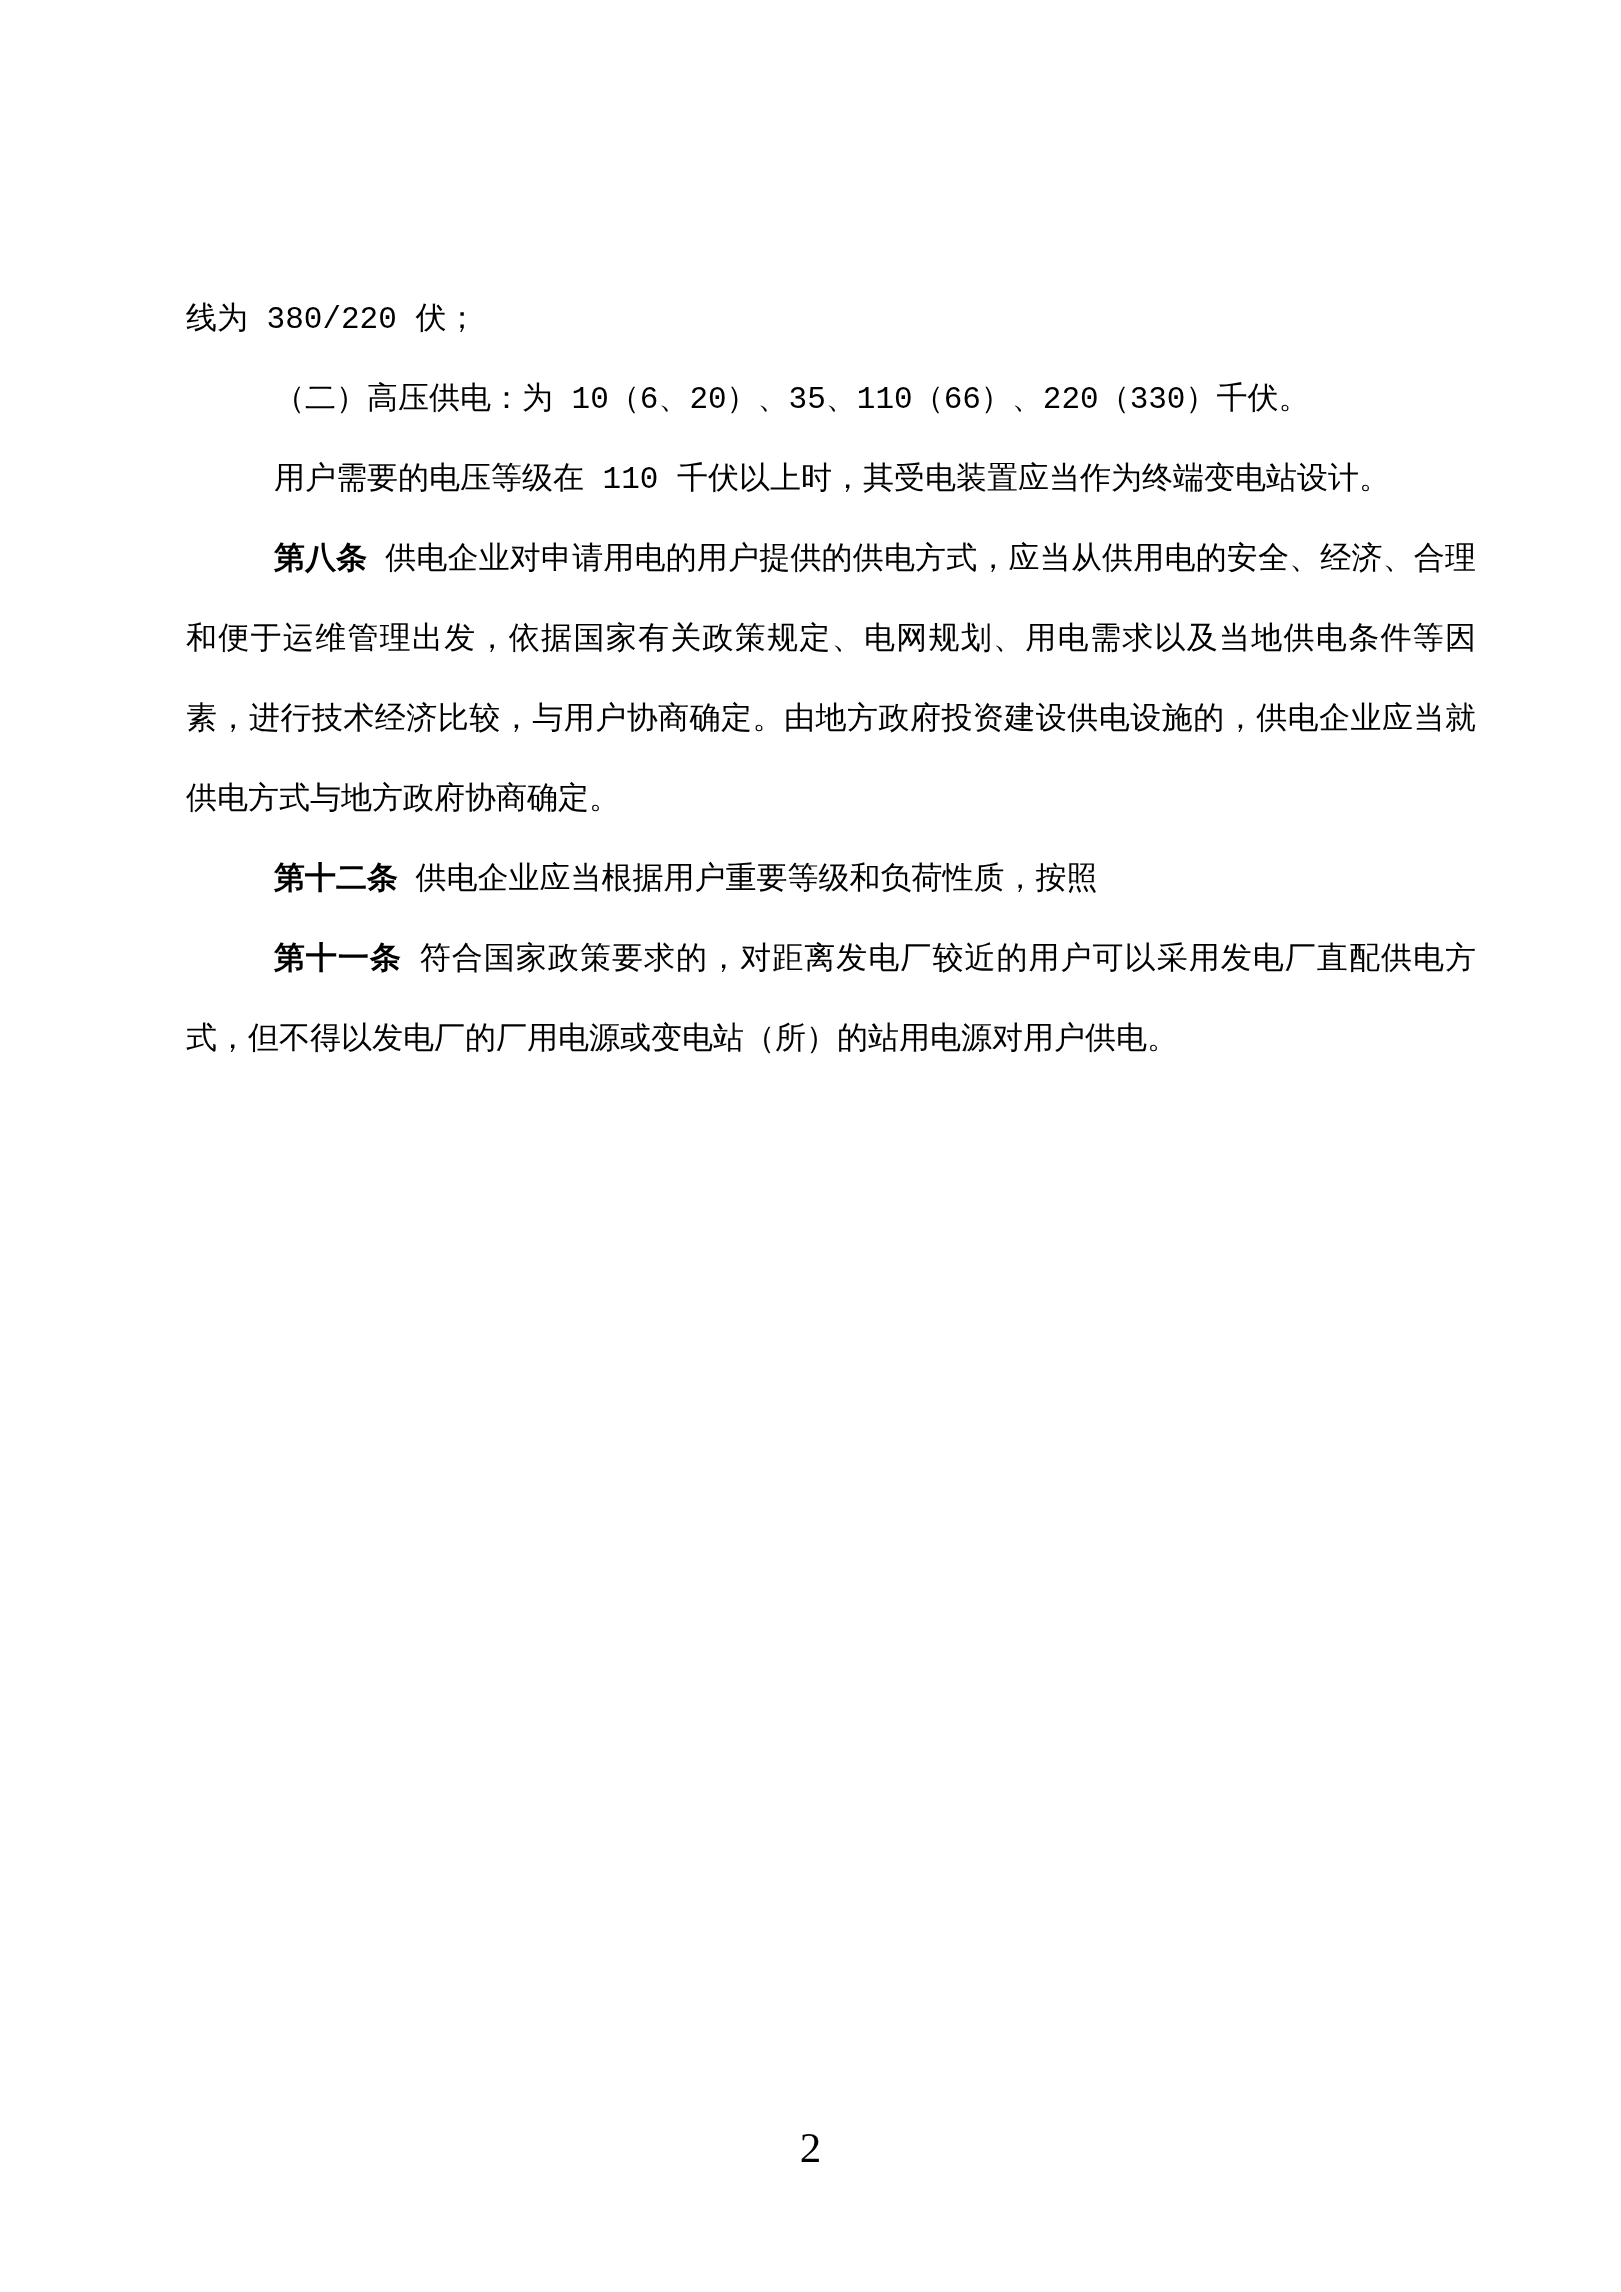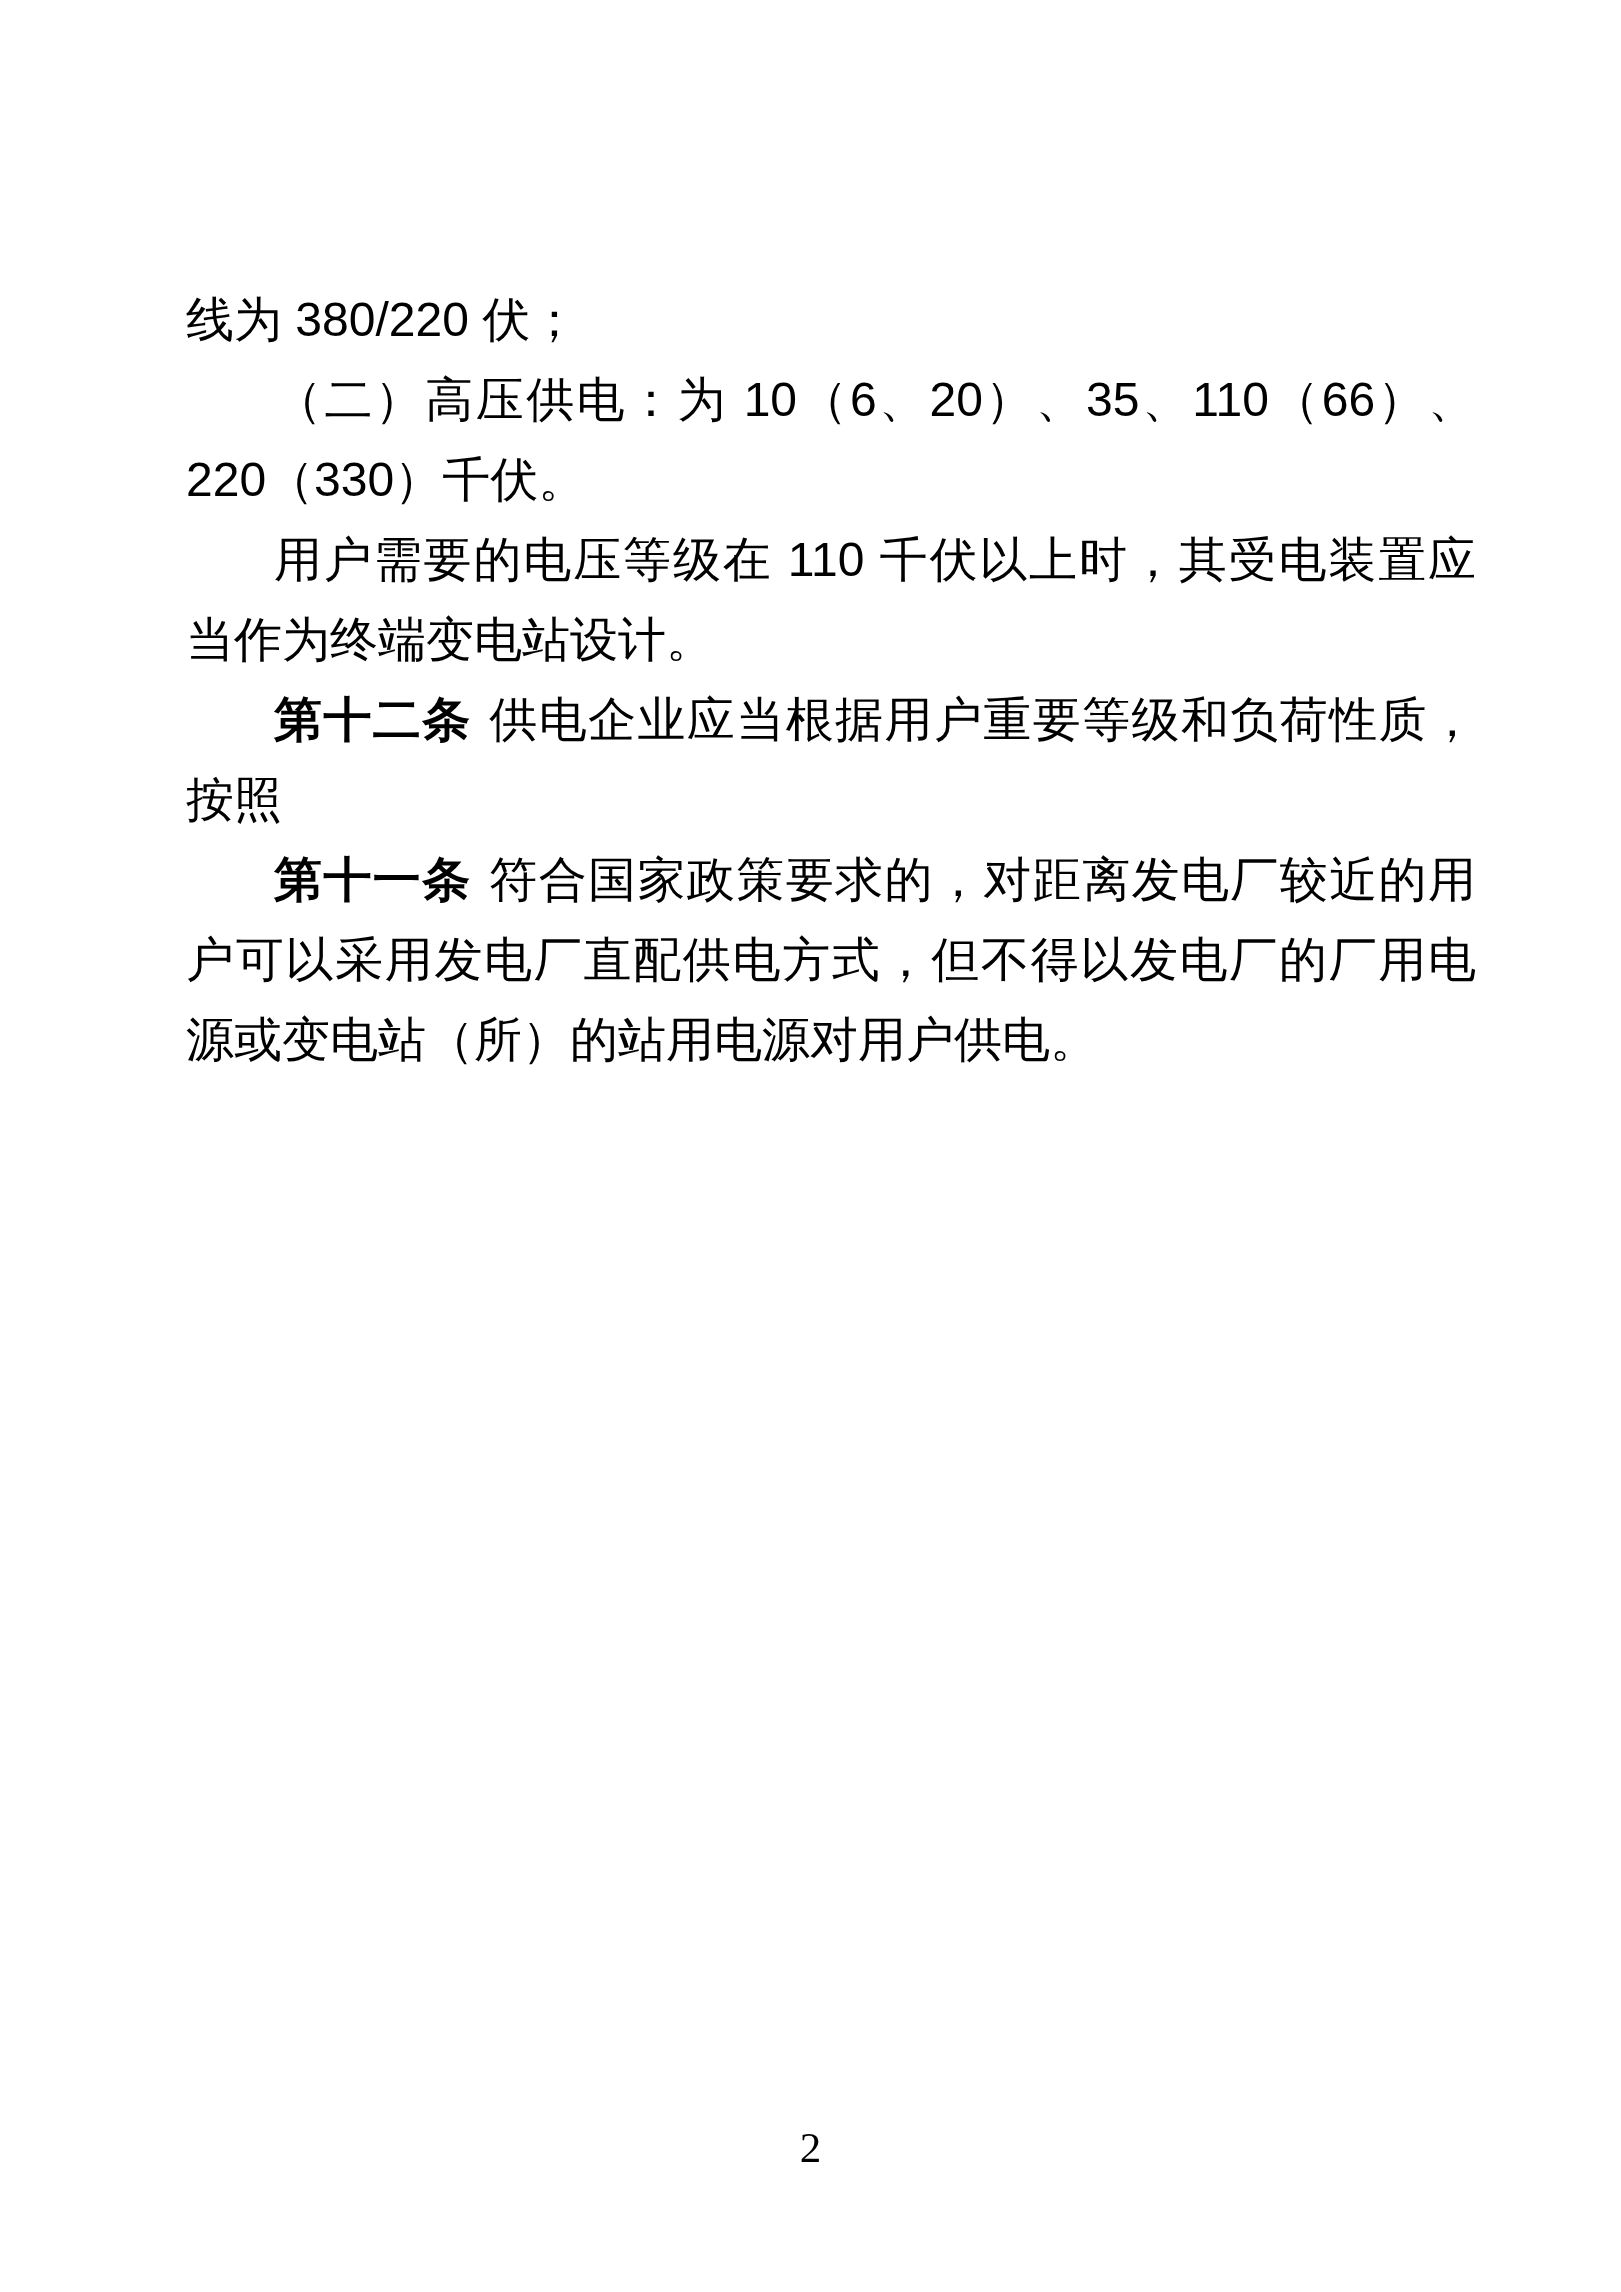--- a/index.html
+++ b/index.html
@@ -12,22 +12,22 @@
     width: 1621px;
     height: 2293px;
     background: #ffffff;
     overflow: hidden;
   }
   .body-text {
     position: absolute;
     left: 186px;
     top: 280px;
     width: 1290px;
-    font-family: Liberation Sans, sans-serif;
-    font-size: 48px;
+    font-family: Liberation Mono, monospace;
+    font-size: 31px;
     line-height: 80px;
     color: #000000;
     text-align: justify;
   }
   .body-text p {
     margin: 0;
     padding: 0;
     text-indent: 88px;
   }
   .body-text p.continuation {
@@ -56,20 +56,21 @@
 
   <main class="body-text">
 
     <p class="continuation"><span>线为 380/220 伏；</span></p>
 
     <p><span>（二）高压供电：为 10（6、20）、35、110（66）、220（330）千伏。</span></p>
 
 
     <p><span>用户需要的电压等级在 110 千伏以上时，其受电装置应当作为终端变电站设计。</span></p>
 
+    <p><b class="article-head">第八条</b><span>供电企业对申请用电的用户提供的供电方式，应当从供用电的安全、经济、合理和便于运维管理出发，依据国家有关政策规定、电网规划、用电需求以及当地供电条件等因素，进行技术经济比较，与用户协商确定。由地方政府投资建设供电设施的，供电企业应当就供电方式与地方政府协商确定。</span></p>
 
 
 
     <p><b class="article-head">第十二条</b><span>供电企业应当根据用户重要等级和负荷性质，按照</span></p>
 
     <p><b class="article-head">第十一条</b><span>符合国家政策要求的，对距离发电厂较近的用户可以采用发电厂直配供电方式，但不得以发电厂的厂用电源或变电站（所）的站用电源对用户供电。</span></p>
 
   </main>
 
   <footer class="page-footer"><span>2</span></footer>

